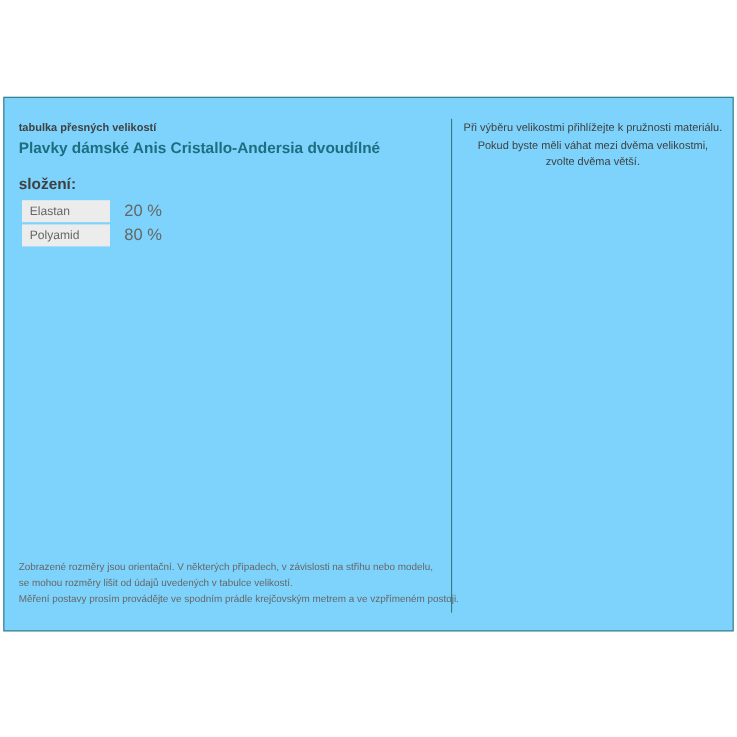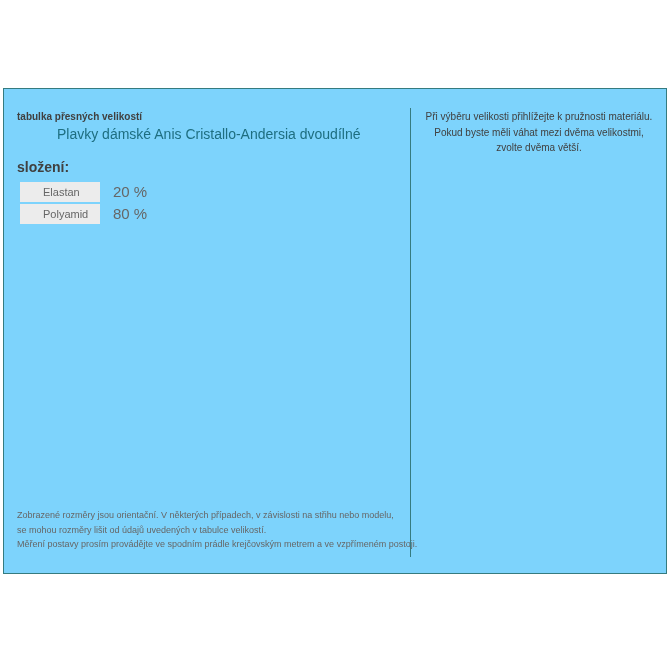--- a/index.html
+++ b/index.html
@@ -25,42 +25,41 @@
     background: #7dd3fc;
   }
   .small-title {
     position: absolute; left: 13px; top: 22px;
     font-size: 10px; font-weight: bold;
     color: var(--text-dark);
     white-space: nowrap;
   }
   .product-title {
     position: absolute; left: 13px; top: 37px;
-    font-size: 14px; font-weight: normal;
+    font-size: 14px; font-weight: bold;
     color: var(--heading);
     white-space: nowrap;
-    margin-left: 40px;
   }
   .comp-label {
     position: absolute; left: 13px; top: 70px;
     font-size: 14px; font-weight: bold;
     color: var(--text-dark);
   }
   .comp-table {
     position: absolute; left: 16px; top: 93px;
     width: 260px;
   }
   .comp-row { position: relative; height: 20px; margin-bottom: 2px; }
   .comp-material {
     position: absolute; left: 0; top: 0;
     width: 80px; height: 20px;
     background: var(--cell-bg);
     color: var(--text-gray);
     font-size: 11px; line-height: 20px;
-    padding-left: 23px;
+    padding-left: 7px;
     white-space: nowrap;
   }
   .comp-percent {
     position: absolute; left: 93px; top: 0;
     height: 20px; line-height: 20px;
     font-size: 15px; color: var(--text-gray);
     white-space: nowrap;
   }
   .footnote {
     position: absolute; left: 13px; top: 419px;
@@ -105,18 +104,18 @@
 
   <div class="footnote">
     <div>Zobrazené rozměry jsou orientační. V některých případech, v závislosti na střihu nebo modelu,</div>
     <div>se mohou rozměry lišit od údajů uvedených v tabulce velikostí.</div>
     <div>Měření postavy prosím provádějte ve spodním prádle krejčovským metrem a ve vzpřímeném postoji.</div>
   </div>
 
   <div class="divider"></div>
 
   <div class="right-col">
-    <div>Při výběru velikosti přihlížejte k pružnosti materiálu.</div>
+    <div>Při výběru velikostmi přihlížejte k pružnosti materiálu.</div>
     <div>Pokud byste měli váhat mezi dvěma velikostmi,</div>
     <div>zvolte dvěma větší.</div>
   </div>
 
 </div>
 
 </body></html>

